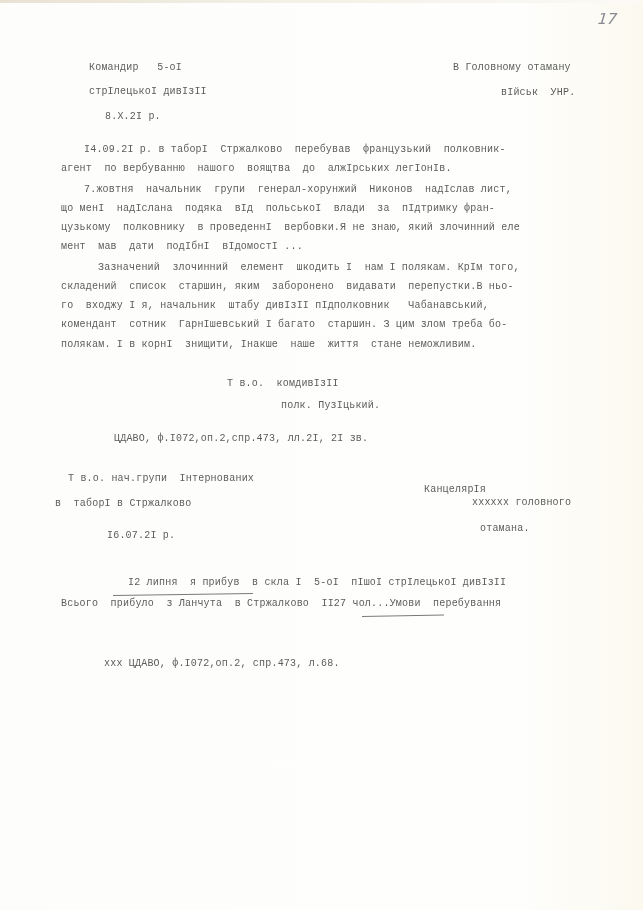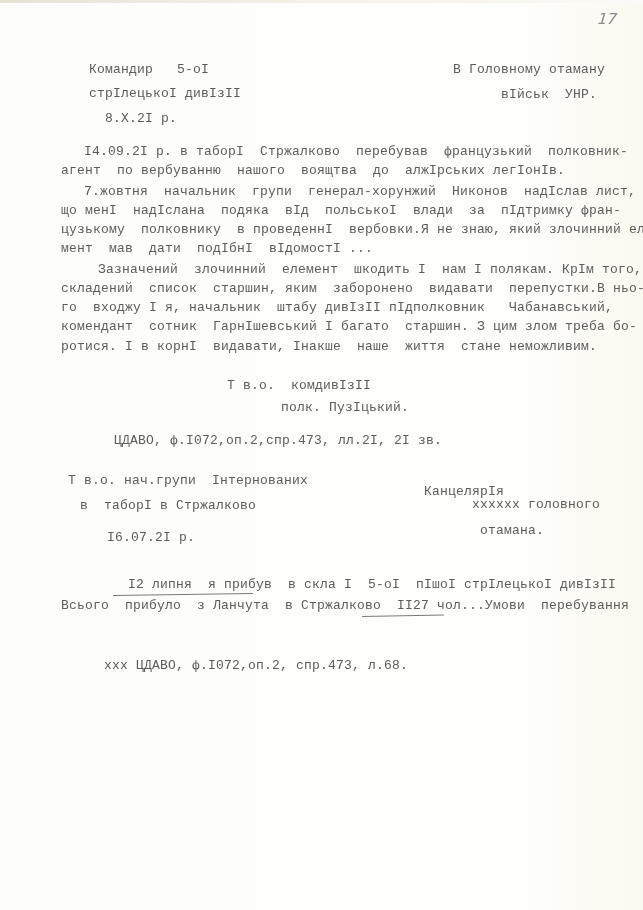--- a/index.html
+++ b/index.html
@@ -15,21 +15,21 @@
       position: absolute; left: 0; top: 0; width: 643px; height: 910px;
       background: linear-gradient(90deg, #fdfdfb 0%, #fefefd 80%, #fbf9ef 100%);
     }
     .topedge {
       position: absolute; left: 0; top: 0; width: 643px; height: 3px;
       background: linear-gradient(90deg, #e8e2d3, #f3efe5 40%, #fbfaf6);
     }
     .t {
       position: absolute;
       white-space: pre;
-      font-size: 13px;
+      font-size: 10px;
       letter-spacing: 0.2px;
       color: #5c5c5c;
       line-height: 1;
     }
     .pagenum {
       position: absolute; left: 598px; top: 10px;
       font-family: "DejaVu Sans", sans-serif;
       font-size: 15px; color: #8a8a92; font-style: italic;
       transform: skewX(-6deg);
     }
@@ -58,29 +58,29 @@
   <div class="t" style="left:84px; top:145px;">I4.09.2I р. в таборI  Стржалково  перебував  французький  полковник-</div>
   <div class="t" style="left:61px; top:164px;">агент  по вербуванню  нашого  воящтва  до  алжIрських легIонIв.</div>
   <div class="t" style="left:84px; top:185px;">7.жовтня  начальник  групи  генерал-хорунжий  Никонов  надIслав лист,</div>
   <div class="t" style="left:61px; top:204px;">що менI  надIслана  подяка  вIд  польськоI  влади  за  пIдтримку фран-</div>
   <div class="t" style="left:61px; top:223px;">цузькому  полковнику  в проведеннI  вербовки.Я не знаю, який злочинний еле</div>
   <div class="t" style="left:61px; top:242px;">мент  мав  дати  подIбнI  вIдомостI ...</div>
   <div class="t" style="left:98px; top:263px;">Зазначений  злочинний  елемент  шкодить I  нам I полякам. КрIм того,</div>
   <div class="t" style="left:61px; top:282px;">складений  список  старшин, яким  заборонено  видавати  перепустки.В ньо-</div>
   <div class="t" style="left:61px; top:301px;">го  входжу I я, начальник  штабу дивIзII пIдполковник   Чабанавський,</div>
   <div class="t" style="left:61px; top:320px;">комендант  сотник  ГарнIшевський I багато  старшин. З цим злом треба бо-</div>
-  <div class="t" style="left:61px; top:340px;">ротися. I в корнI  видавати, Iнакше  наше  життя  стане неможливим.</div>
+  <div class="t" style="left:61px; top:340px;">полякам. I в корнI  знищити, Iнакше  наше  життя  стане неможливим.</div>
 
   <div class="t" style="left:227px; top:379px;">Т в.о.  комдивIзII</div>
   <div class="t" style="left:281px; top:401px;">полк. ПузIцький.</div>
 
   <div class="t" style="left:90px; top:434px;padding-left:24px;">ЦДАВО, ф.I072,оп.2,спр.473, лл.2I, 2I зв.</div>
 
   <div class="t" style="left:68px; top:474px;">Т в.о. нач.групи  Iнтернованих</div>
-  <div class="t" style="left:80px; top:499px;font-family:Liberation Mono, monospace;">в  таборI в Стржалково</div>
+  <div class="t" style="left:55px; top:499px;font-family:Liberation Mono, monospace;">в  таборI в Стржалково</div>
   <div class="t" style="left:107px; top:531px;">I6.07.2I р.</div>
 
   <div class="t" style="left:424px; top:485px;">КанцелярIя</div>
   <div class="t" style="left:472px; top:498px;">xxxxxx головного</div>
   <div class="t" style="left:480px; top:524px;">отамана.</div>
 
   <div class="t" style="left:128px; top:578px;text-align:center;">I2 липня  я прибув  в скла I  5-оI  пIшоI стрIлецькоI дивIзII</div>
   <div class="underline" style="left:113px; top:595px; width:140px; transform:rotate(-0.8deg);"></div>
   <div class="t" style="left:61px; top:599px;">Всього  прибуло  з Ланчута  в Стржалково  II27 чол...Умови  перебування</div>
   <div class="underline" style="left:362px; top:616px; width:82px; transform:rotate(-1deg);"></div>

